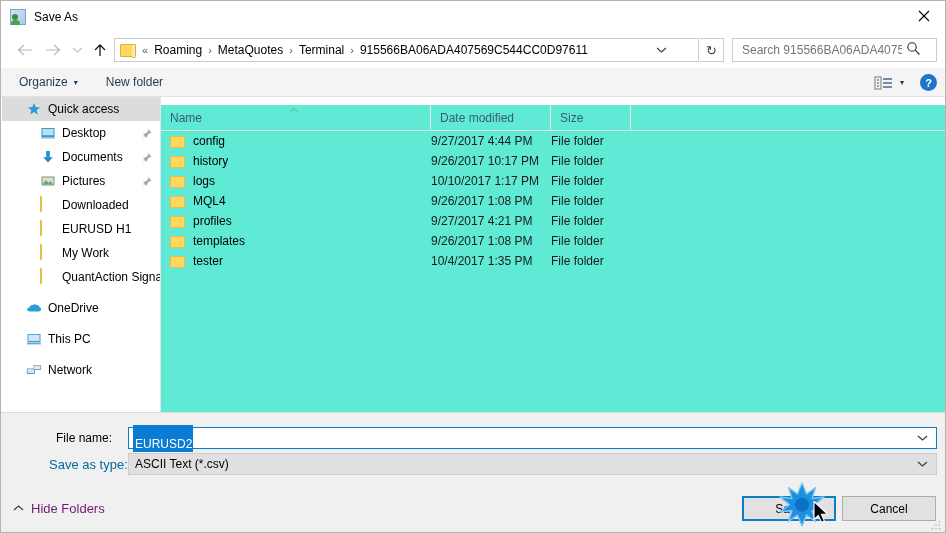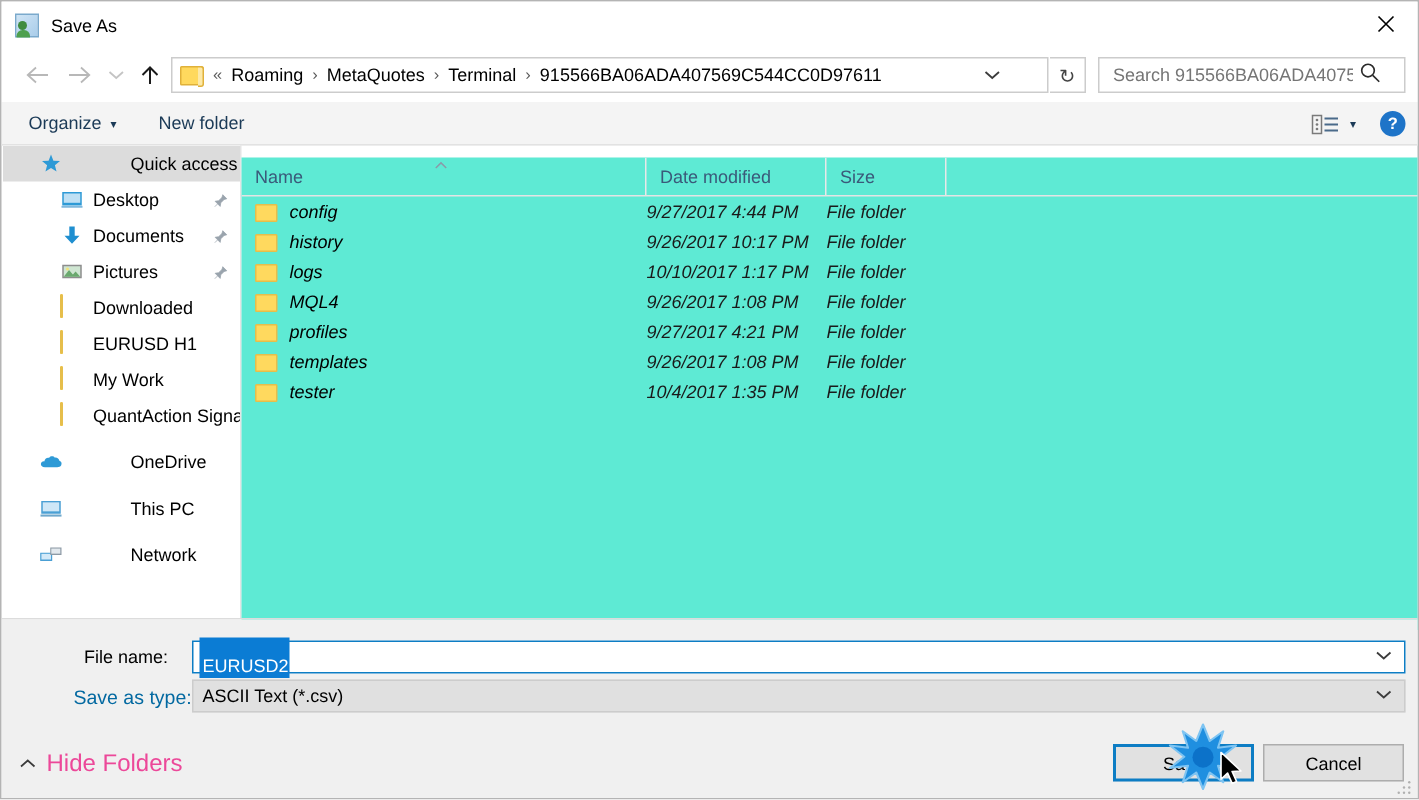--- a/index.html
+++ b/index.html
@@ -251,21 +251,21 @@
     margin-right: 6px;
     flex: none;
     position: relative;
   }
   .nav-label { white-space: nowrap; }
   .pin {
     position: absolute;
     right: 8px;
     width: 10px; height: 10px;
   }
-  .indent0 { padding-left: 24px; gap: 39px; }
+  .indent0 { padding-left: 24px; }
   .indent1 { padding-left: 38px; }
   .group-gap { height: 7px; }
 
   
   .folder-ico {
     width: 15px; height: 12px;
     background: #ffd95e;
     border: 1px solid #e6be4b;
     box-sizing: border-box;
     border-radius: 1px;
@@ -318,21 +318,20 @@
     color: #7d8e9e;
     line-height: 10px;
   }
   .file-row {
     height: 20px;
     display: flex;
     align-items: center;
     font-size: 12px;
     color: #000;
     cursor: default;
-    font-style: italic;
   }
   .file-row:first-of-type { margin-top: 4px; }
   .cell-name {
     width: 270px;
     display: flex;
     align-items: center;
     padding-left: 9px;
     box-sizing: border-box;
   }
   .cell-name .folder-ico { margin-right: 8px; margin-top: 1px; flex: none; }
@@ -402,22 +401,22 @@
     margin-left: 6px;
     font-size: 12px;
     color: #000;
   }
 
   #hide-folders {
     position: absolute;
     left: 12px; top: 500px;
     display: flex;
     align-items: center;
-    font-size: 16px;
-    color: #ec4899;
+    font-size: 13px;
+    color: #701a75;
     cursor: default;
   }
   #hide-caret {
     font-size: 10px;
     color: #3c3c3c;
     margin-right: 7px;
   }
 
   .dlg-button {
     position: absolute;

